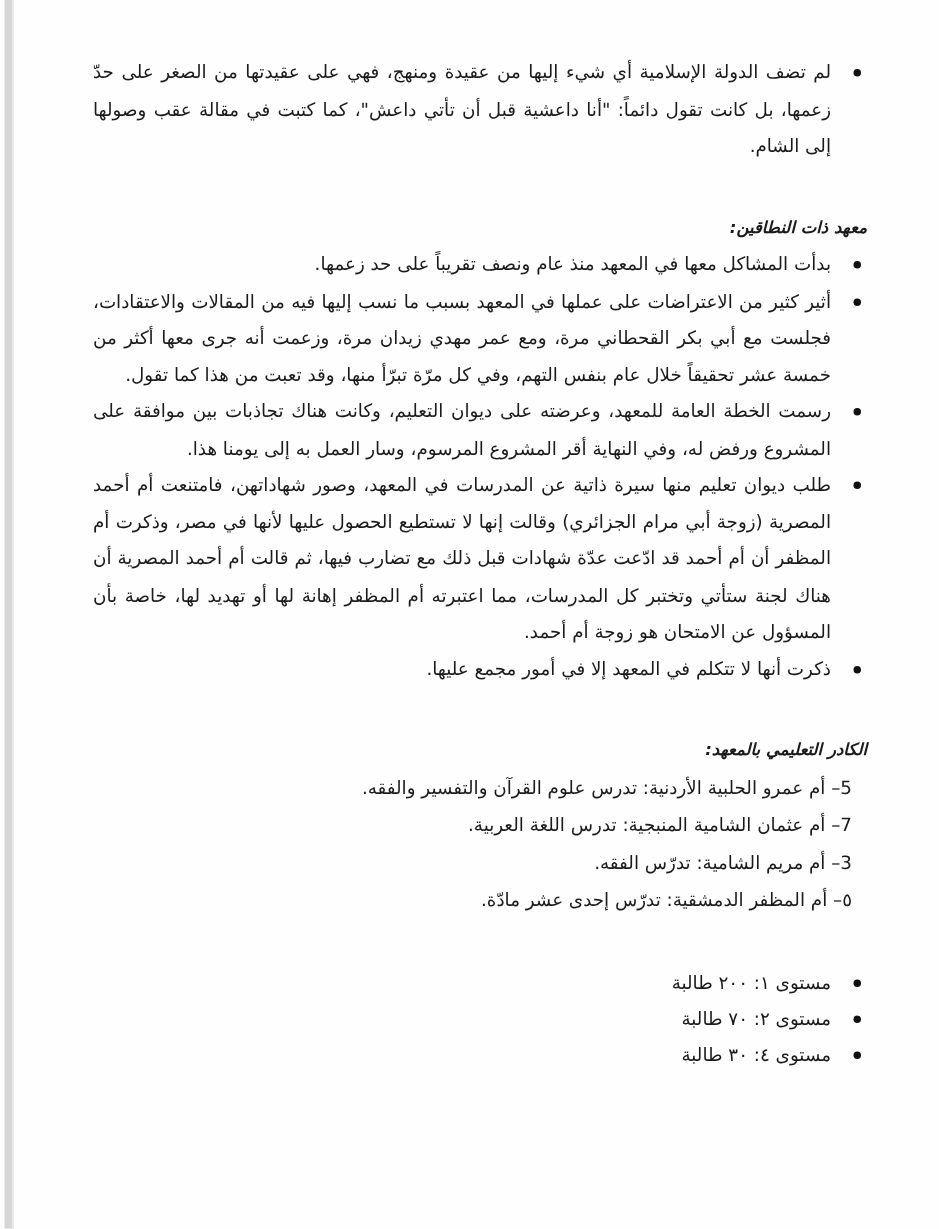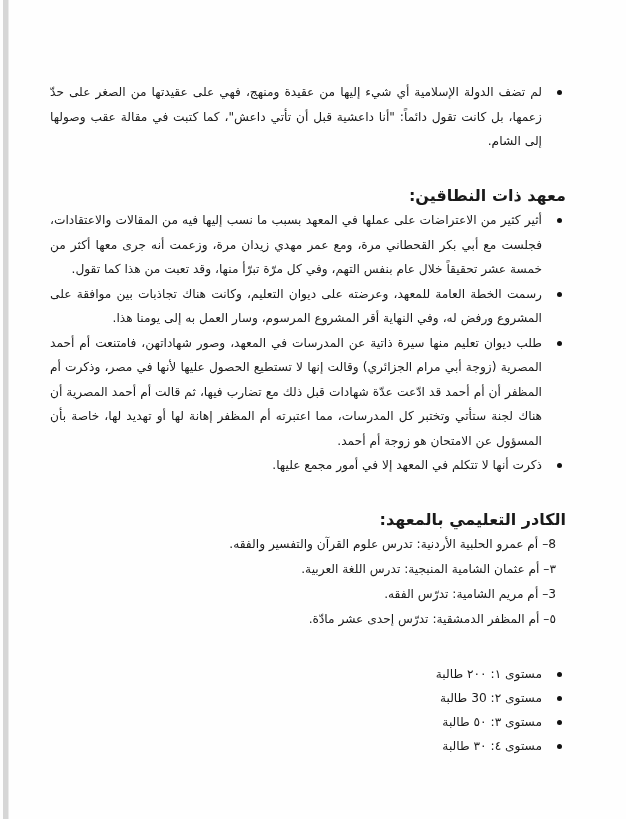--- a/index.html
+++ b/index.html
@@ -12,32 +12,32 @@
   }
   .edge-strip {
     position: absolute; left: 3px; top: 0; width: 5px; height: 819px;
     background: #d6d6d6; border-right: 1px solid #eaeaea;
   }
   .page {
     position: absolute; left: 10px; top: 0; right: 0; bottom: 0;
     background: #fefefe;
   }
   .content {
-    position: absolute; left: 40px; width: 516px; top: 36px;
+    position: absolute; left: 52px; width: 516px; top: 36px;
     direction: rtl; text-align: justify;
-    font-size: 12.2px; line-height: 24.5px; margin-top: 44px;
+    font-size: 12.2px; line-height: 24.5px;
   }
   ul { margin: 0; padding: 0 24px 0 0; list-style: none; }
   ul li { position: relative; }
   ul li::before {
     content: ""; position: absolute; right: -20px; top: 10px;
     width: 5px; height: 5px; border-radius: 50%; background: #111;
   }
   .heading {
-    font-weight: bold; font-size: 16px; margin: 0; padding: 0;
+    font-weight: bold; font-size: 11px; margin: 0; padding: 0; font-style: italic;
   }
   .gap-lg { height: 30px; }
   ol.staff { margin: 0; padding: 0 10px 0 0; list-style: none; }
   ol.staff li { line-height: 25px; }
   ul.levels { padding-right: 24px; }
   ul.levels li { line-height: 24px; text-align: right; }
 </style>
 </head>
 <body>
 
@@ -47,39 +47,39 @@
   <div class="content">
 
     <ul>
       <li>لم تضف الدولة الإسلامية أي شيء إليها من عقيدة ومنهج، فهي على عقيدتها من الصغر على حدّ زعمها، بل كانت تقول دائماً: "أنا داعشية قبل أن تأتي داعش"، كما كتبت في مقالة عقب وصولها إلى الشام.</li>
     </ul>
 
     <div class="gap-lg"></div>
 
     <p class="heading">معهد ذات النطاقين:</p>
     <ul>
+      <li>بدأت المشاكل معها في المعهد منذ عام ونصف تقريباً على حد زعمها.</li>
       <li>أثير كثير من الاعتراضات على عملها في المعهد بسبب ما نسب إليها فيه من المقالات والاعتقادات، فجلست مع أبي بكر القحطاني مرة، ومع عمر مهدي زيدان مرة، وزعمت أنه جرى معها أكثر من خمسة عشر تحقيقاً خلال عام بنفس التهم، وفي كل مرّة تبرّأ منها، وقد تعبت من هذا كما تقول.</li>
       <li>رسمت الخطة العامة للمعهد، وعرضته على ديوان التعليم، وكانت هناك تجاذبات بين موافقة على المشروع ورفض له، وفي النهاية أقر المشروع المرسوم، وسار العمل به إلى يومنا هذا.</li>
       <li>طلب ديوان تعليم منها سيرة ذاتية عن المدرسات في المعهد، وصور شهاداتهن، فامتنعت أم أحمد المصرية (زوجة أبي مرام الجزائري) وقالت إنها لا تستطيع الحصول عليها لأنها في مصر، وذكرت أم المظفر أن أم أحمد قد ادّعت عدّة شهادات قبل ذلك مع تضارب فيها، ثم قالت أم أحمد المصرية أن هناك لجنة ستأتي وتختبر كل المدرسات، مما اعتبرته أم المظفر إهانة لها أو تهديد لها، خاصة بأن المسؤول عن الامتحان هو زوجة أم أحمد.</li>
       <li>ذكرت أنها لا تتكلم في المعهد إلا في أمور مجمع عليها.</li>
     </ul>
 
     <div class="gap-lg"></div>
 
     <p class="heading">الكادر التعليمي بالمعهد:</p>
     <ol class="staff">
-      <li>8– أم عمرو الحلبية الأردنية: تدرس علوم القرآن والتفسير والفقه.</li>
-      <li>٣– أم عثمان الشامية المنبجية: تدرس اللغة العربية.</li>
+      <li>5– أم عمرو الحلبية الأردنية: تدرس علوم القرآن والتفسير والفقه.</li>
+      <li>7– أم عثمان الشامية المنبجية: تدرس اللغة العربية.</li>
       <li>3– أم مريم الشامية: تدرّس الفقه.</li>
       <li>٥– أم المظفر الدمشقية: تدرّس إحدى عشر مادّة.</li>
     </ol>
 
     <div class="gap-lg"></div>
 
     <ul class="levels">
       <li>مستوى ١: ٢٠٠ طالبة</li>
-      <li>مستوى ٢: 30 طالبة</li>
-      <li>مستوى ٣: ٥٠ طالبة</li>
+      <li>مستوى ٢: ٧٠ طالبة</li>
       <li>مستوى ٤: ٣٠ طالبة</li>
     </ul>
 
   </div>
 </div>
 
 </body></html>

